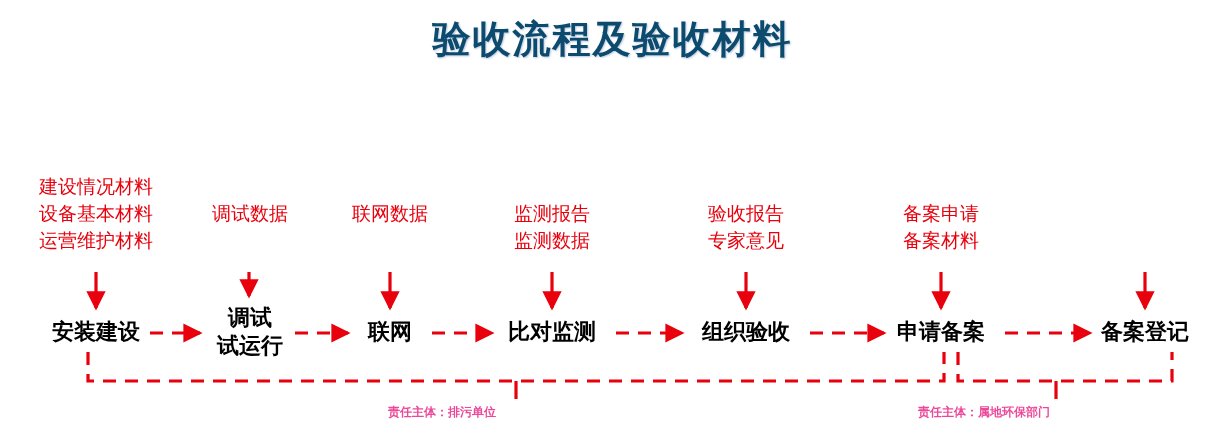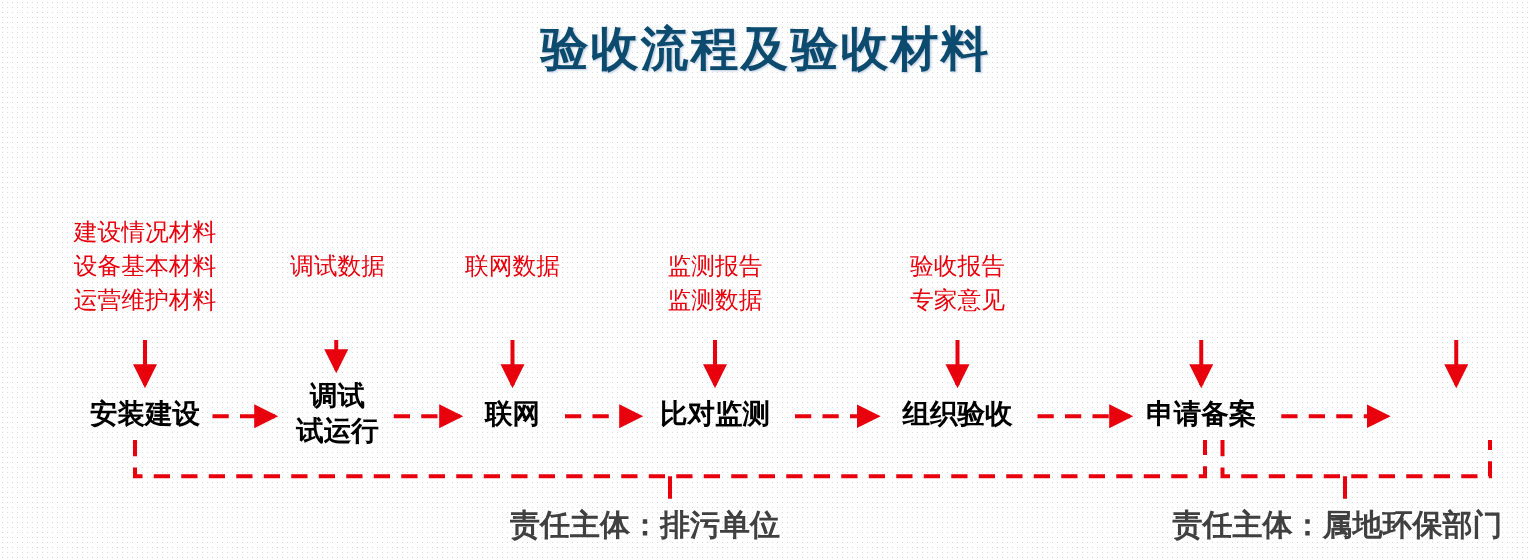--- a/index.html
+++ b/index.html
@@ -18,43 +18,43 @@
     pointer-events:none;
   }
   .title{
     position:absolute;left:0;top:14px;width:1225px;
     text-align:center;
     font-size:38px;font-weight:bold;
     color:#0c4a6e;
     letter-spacing:2px;
     text-shadow:1px 1px 2px #b9c8de;
   }
-  .stage{position:absolute;left:0;top:0;width:1029px;height:448px;margin-left:20px;}
+  .stage{position:absolute;left:0;top:0;width:1029px;height:448px;}
   svg.arrows{position:absolute;left:0;top:0;width:1225px;height:448px;pointer-events:none;}
   .matlist{
     position:absolute;
     color:#e8000d;
     font-size:19px;
     line-height:27px;
     text-align:center;
     white-space:nowrap;
   }
   .node{
     position:absolute;
     color:#000000;
     font-size:22px;
     font-weight:bold;
     line-height:28px;
     text-align:center;
     white-space:nowrap;
   }
   .owner{
     position:absolute;
-    color:#404040;
-    font-size:24px;
+    color:#ec4899;
+    font-size:12px;
     font-weight:bold;
     white-space:nowrap;
   }
 </style>
 </head>
 <body>
 
 <div class="texture"></div>
 
 <div class="title">验收流程及验收材料</div>
@@ -119,20 +119,24 @@
   <div class="matlist" style="left:492px;top:200px;width:120px;">
     <div>监测报告</div>
     <div>监测数据</div>
   </div>
 
   <div class="matlist" style="left:686px;top:200px;width:120px;">
     <div>验收报告</div>
     <div>专家意见</div>
   </div>
 
+  <div class="matlist" style="left:881px;top:200px;width:120px;">
+    <div>备案申请</div>
+    <div>备案材料</div>
+  </div>
 
 
   <div class="node" style="left:22px;top:318px;width:148px;">
     <div>安装建设</div>
   </div>
 
   <div class="node" style="left:192px;top:304px;width:116px;">
     <div>调试</div>
     <div>试运行</div>
   </div>
@@ -146,17 +150,20 @@
   </div>
 
   <div class="node" style="left:674px;top:318px;width:144px;">
     <div>组织验收</div>
   </div>
 
   <div class="node" style="left:869px;top:318px;width:144px;">
     <div>申请备案</div>
   </div>
 
+  <div class="node" style="left:1073px;top:318px;width:144px;">
+    <div>备案登记</div>
+  </div>
 
   <div class="owner" style="left:388px;top:404px;">责任主体：排污单位</div>
   <div class="owner" style="left:918px;top:404px;">责任主体：属地环保部门</div>
 
 </div>
 
 </body></html>

